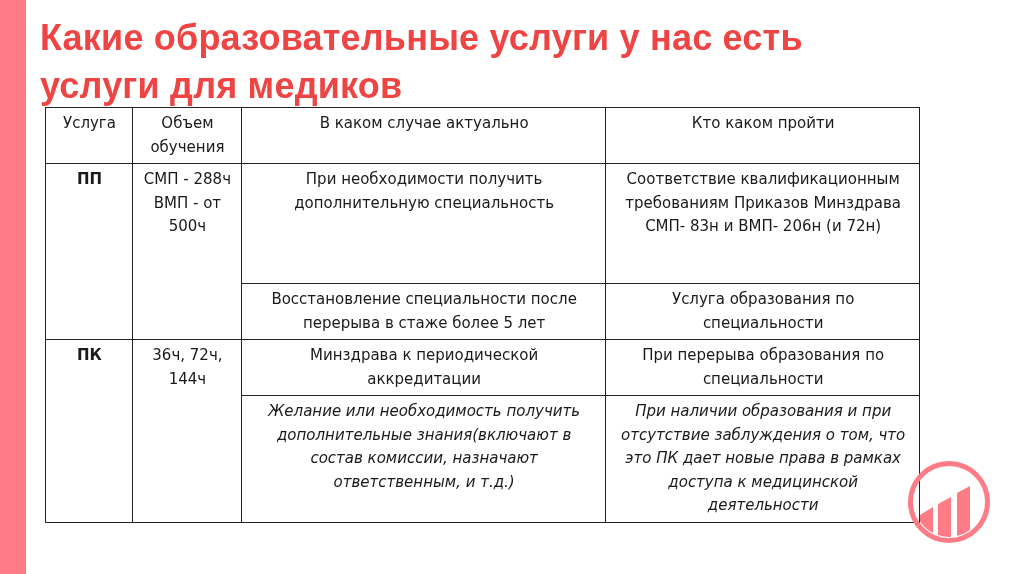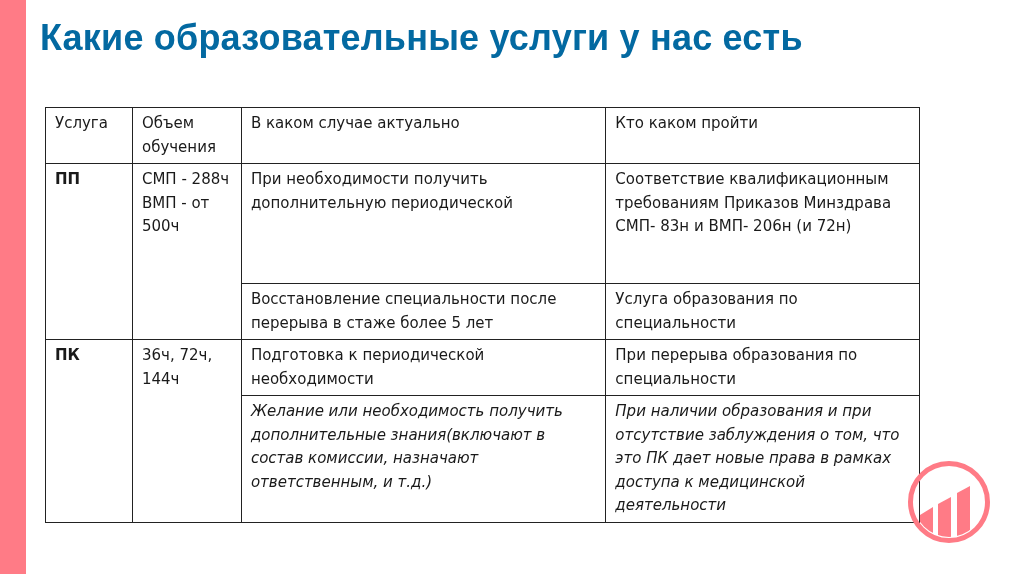--- a/index.html
+++ b/index.html
@@ -10,35 +10,35 @@
     color: #111;
   }
   .stripe {
     position: absolute; left: 0; top: 0; width: 26px; height: 574px;
     background: #ff7b86;
   }
   .title {
     position: absolute; left: 40px; top: 14px; width: 900px;
     font-family: "Liberation Sans", sans-serif;
     font-weight: bold; font-size: 36px; line-height: 48px;
-    color: #0369a1;
+    color: #ef4444;
     letter-spacing: 0.2px;
   }
   table.services {
     position: absolute; left: 45px; top: 107px;
     width: 875px;
     border-collapse: collapse;
     font-family: "DejaVu Sans", sans-serif;
     font-size: 15px; line-height: 23.5px;
     color: #1a1a1a;
   }
   table.services td, table.services th {
     border: 1.5px solid #222;
     vertical-align: top;
-    text-align: left;
+    text-align: center;
     padding: 4px 8px 4px 9px;
   }
   table.services th { font-weight: normal; }
   th.bold, td.bold { font-weight: bold; margin-top: 22px; }
   col.c1 { width: 87px; }
   col.c2 { width: 109px; }
   col.c3 { width: 365px; }
   col.c4 { width: 314px; }
   tr.head th { height: 46px; }
   tr.r1 td { height: 111px; }
@@ -49,50 +49,51 @@
     position: absolute; left: 906px; top: 459px; width: 86px; height: 86px;
   }
 </style>
 </head>
 <body>
 
 <div class="stripe"></div>
 
 <div class="title">
   <div>Какие образовательные услуги у нас есть</div>
+  <div>услуги для медиков</div>
 </div>
 
 <table class="services">
   <colgroup>
       <col class="c1">
       <col class="c2">
       <col class="c3">
       <col class="c4">
     </colgroup>
   <tbody>
       <tr class="head">
     <th>Услуга</th>
     <th>Объем обучения</th>
     <th class="bold">В каком случае актуально</th>
     <th class="bold">Кто каком пройти</th>
   </tr>
   <tr class="r1">
     <td class="bold" rowspan="2">ПП</td>
     <td rowspan="2">СМП - 288ч ВМП - от 500ч</td>
-    <td>При необходимости получить дополнительную периодической</td>
+    <td>При необходимости получить дополнительную специальность</td>
     <td>Соответствие квалификационным требованиям Приказов Минздрава СМП- 83н и ВМП- 206н (и 72н)</td>
   </tr>
   <tr class="r2">
     <td>Восстановление специальности после перерыва в стаже более 5 лет</td>
     <td>Услуга образования по специальности</td>
   </tr>
   <tr class="r3">
     <td class="bold" rowspan="2">ПК</td>
     <td rowspan="2">36ч, 72ч, 144ч</td>
-    <td>Подготовка к периодической необходимости</td>
+    <td>Минздрава к периодической аккредитации</td>
     <td>При перерыва образования по специальности</td>
   </tr>
   <tr class="r4">
     <td>Желание или необходимость получить дополнительные знания(включают в состав комиссии, назначают ответственным, и т.д.)</td>
     <td>При наличии образования и при отсутствие заблуждения о том, что это ПК дает новые права в рамках доступа к медицинской деятельности</td>
   </tr>
 </tbody>
   </table>
 
 <div class="logo">

